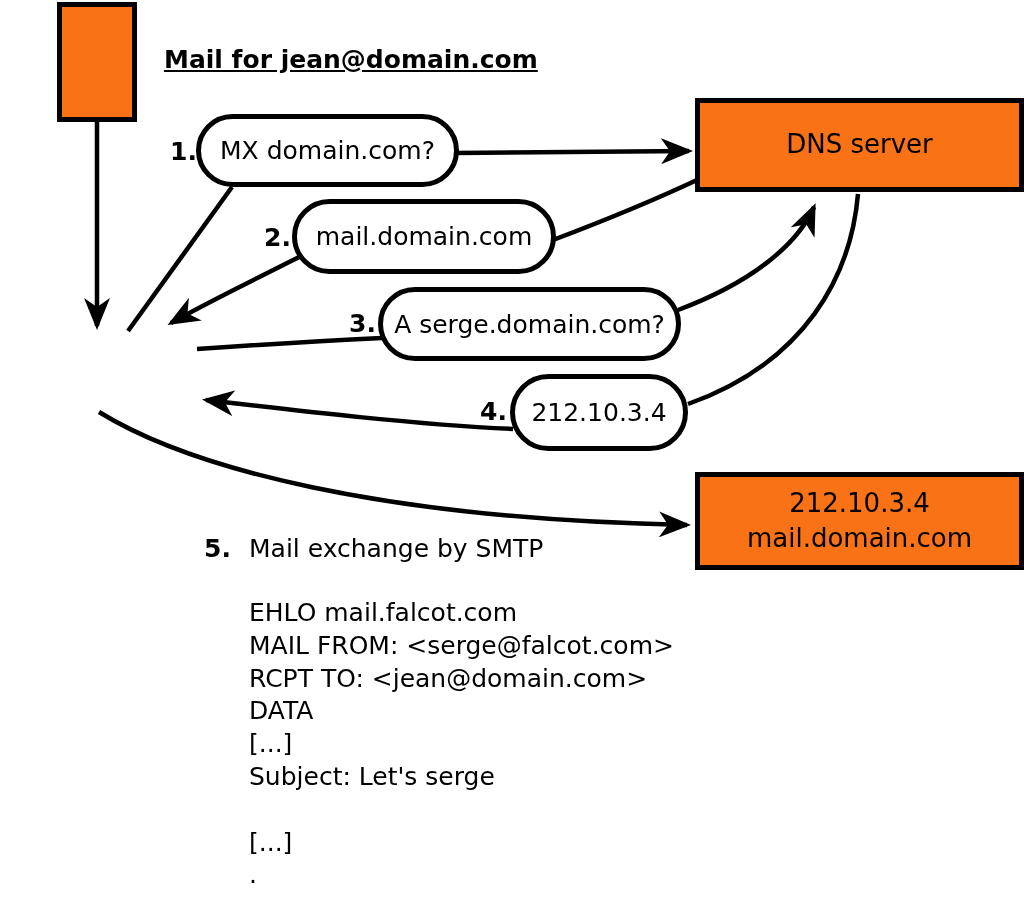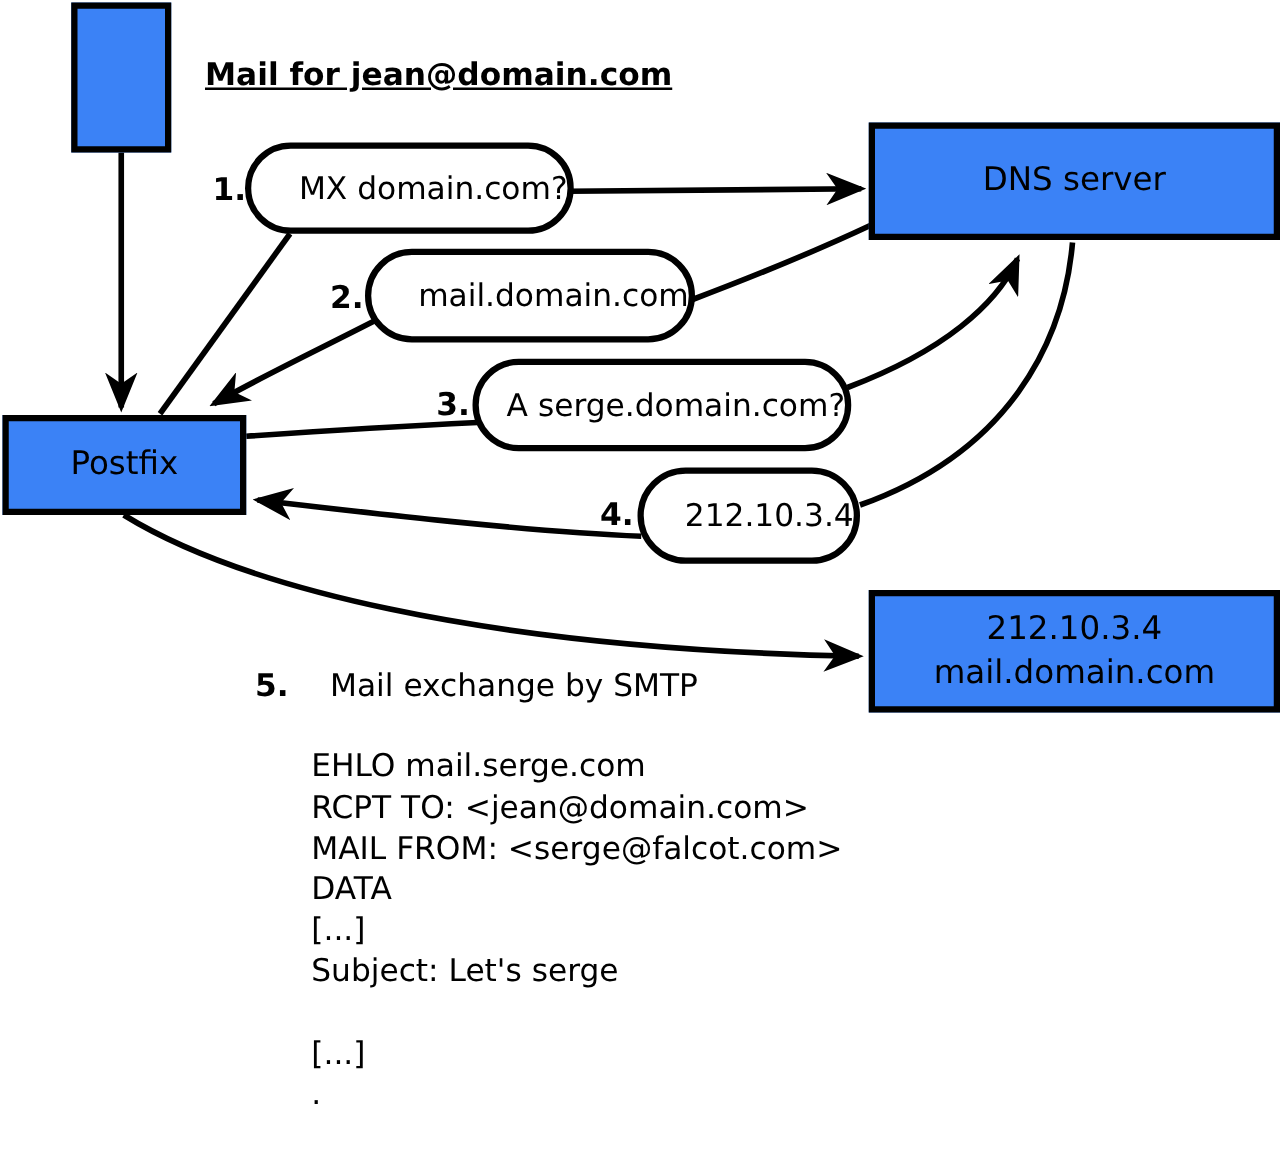--- a/index.html
+++ b/index.html
@@ -7,29 +7,29 @@
     position:relative;
     width:1024px;height:919px;
     background:#ffffff;
     font-family:"DejaVu Sans","Liberation Sans",sans-serif;
     color:#000;
     overflow:hidden;
   }
   #arrow-layer{position:absolute;left:0;top:0;z-index:1;}
   .node{
     position:absolute;z-index:2;
-    border:5px solid #000;background:#3b82f6;box-sizing:border-box;
+    border:5px solid #000;background:#f97316;box-sizing:border-box;
     display:flex;align-items:center;justify-content:center;
     font-size:26px;line-height:1.3;text-align:center;
   }
   .pill{
     position:absolute;z-index:2;
     border:5px solid #000;background:#fff;box-sizing:border-box;
     border-radius:45px;
-    display:flex;align-items:center;justify-content:flex-end;
+    display:flex;align-items:center;justify-content:center;
     font-size:25px;white-space:nowrap;
   }
   .num{
     position:absolute;z-index:3;
     width:58px;height:32px;line-height:32px;
     font-size:25px;font-weight:bold;text-align:right;
   }
   .annotation{
     position:absolute;z-index:3;
     font-size:25px;font-weight:bold;white-space:nowrap;text-decoration:underline;
@@ -67,23 +67,20 @@
       <path d="M858,194 C851,275 806,362 688,404"></path>
       <path d="M513,429 C420,425 300,411 206,400" marker-end="url(#ah)"></path>
       <path d="M99,412 C190,468 380,519 687,525" marker-end="url(#ah)"></path>
     </g>
   </svg>
 
   <div class="node" style="left:57px;top:2px;width:80px;height:120px;"></div>
 
   <div class="annotation" style="left:164px;top:45px;">Mail for jean@domain.com</div>
 
-  <div class="node" style="left:2px;top:332px;width:195px;height:80px;">
-    <span>Postfix</span>
-  </div>
 
   <div class="node" style="left:695px;top:98px;width:329px;height:94px;">
     <span>DNS server</span>
   </div>
 
   <div class="node" style="left:695px;top:472px;width:329px;height:98px;">
     <span class="node-lines">
       <span>212.10.3.4</span>
       <span>mail.domain.com</span>
     </span>
@@ -101,26 +98,26 @@
   <div class="pill" style="left:510px;top:374px;width:178px;height:77px;">
     <span>212.10.3.4</span>
   </div>
 
   <div class="num" style="left:139px;top:136px;">1.</div>
   <div class="num" style="left:233px;top:222px;">2.</div>
   <div class="num" style="left:318px;top:308px;">3.</div>
   <div class="num" style="left:449px;top:396px;">4.</div>
   <div class="num" style="left:173px;top:533px;">5.</div>
 
-  <div class="step5-text" style="left:264px;top:533px;">Mail exchange by SMTP</div>
+  <div class="step5-text" style="left:249px;top:533px;">Mail exchange by SMTP</div>
 
   <div class="smtp" style="left:249px;top:597px;width:480px;">
-    <div class="smtp-line">EHLO mail.serge.com</div>
+    <div class="smtp-line">EHLO mail.falcot.com</div>
+    <div class="smtp-line">MAIL FROM: &lt;serge@falcot.com&gt;</div>
     <div class="smtp-line">RCPT TO: &lt;jean@domain.com&gt;</div>
-    <div class="smtp-line">MAIL FROM: &lt;serge@falcot.com&gt;</div>
     <div class="smtp-line">DATA</div>
     <div class="smtp-line">[...]</div>
     <div class="smtp-line">Subject: Let's serge</div>
     <div class="smtp-line"></div>
     <div class="smtp-line">[...]</div>
     <div class="smtp-line">.</div>
   </div>
 
 </div>
 

